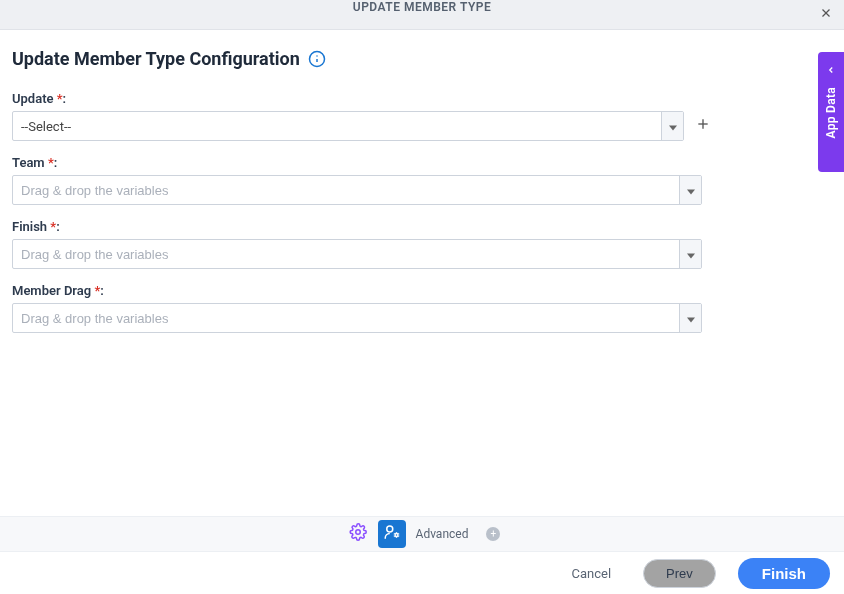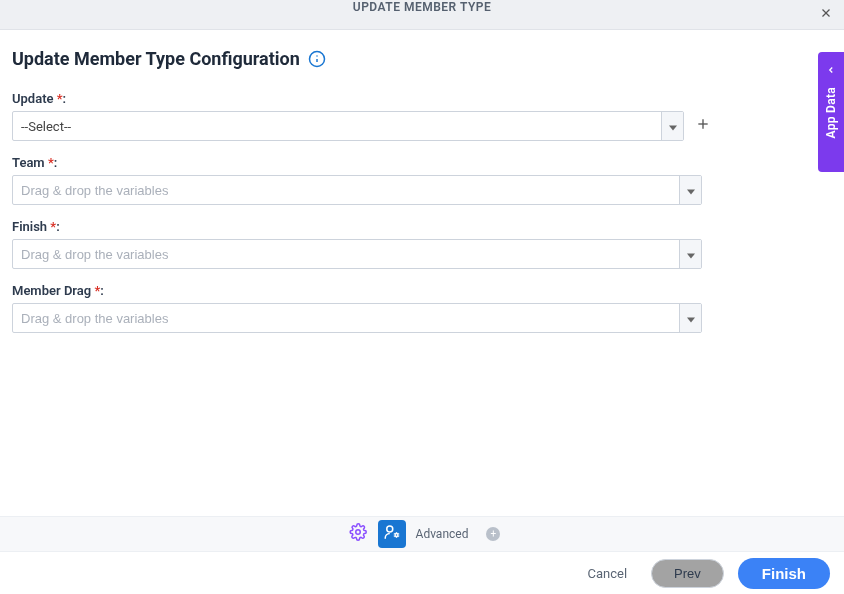--- a/index.html
+++ b/index.html
@@ -204,21 +204,21 @@
   
   .footer {
     position: absolute;
     bottom: 0;
     left: 0;
     right: 0;
     height: 42px;
     display: flex;
     align-items: center;
     justify-content: flex-end;
-    gap: 14px;
+    gap: 22px;
     padding: 0 14px;
   }
   .btn-text {
     font-size: 13px;
     color: #5a6574;
     cursor: pointer;
     padding: 6px 10px;
   }
   .btn-outline {
     border: 1px solid #cdd3dc;

